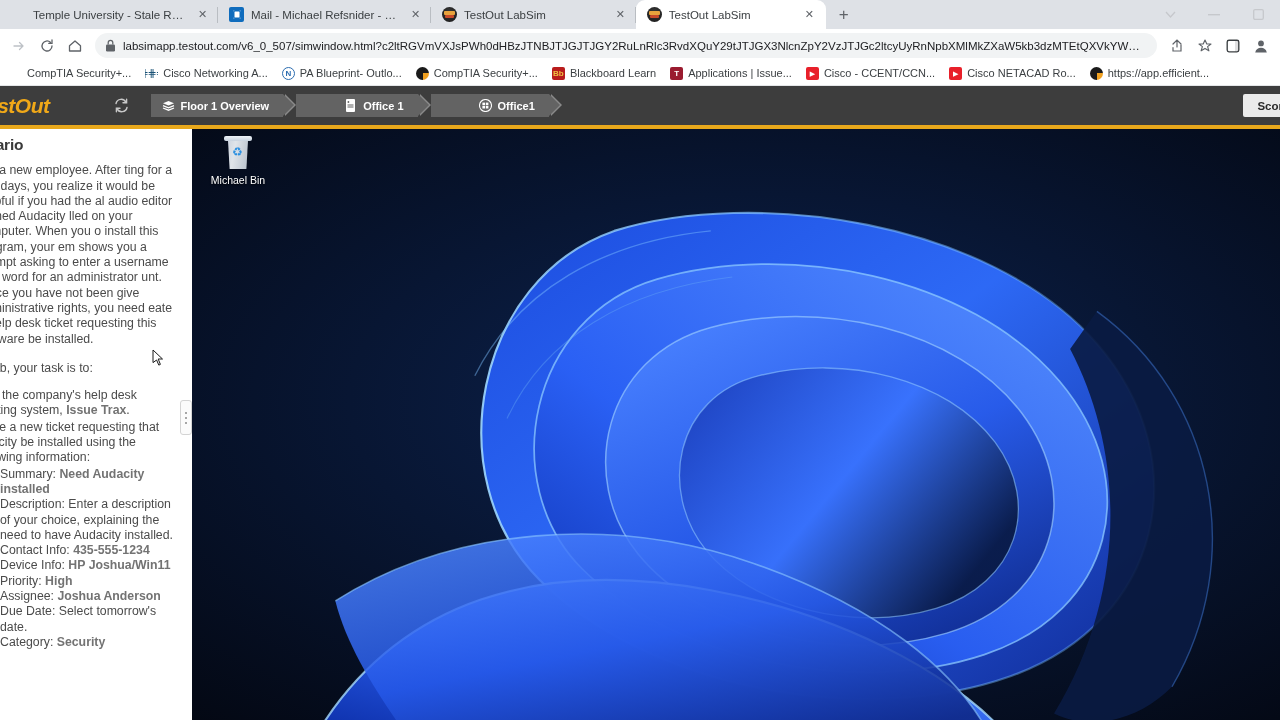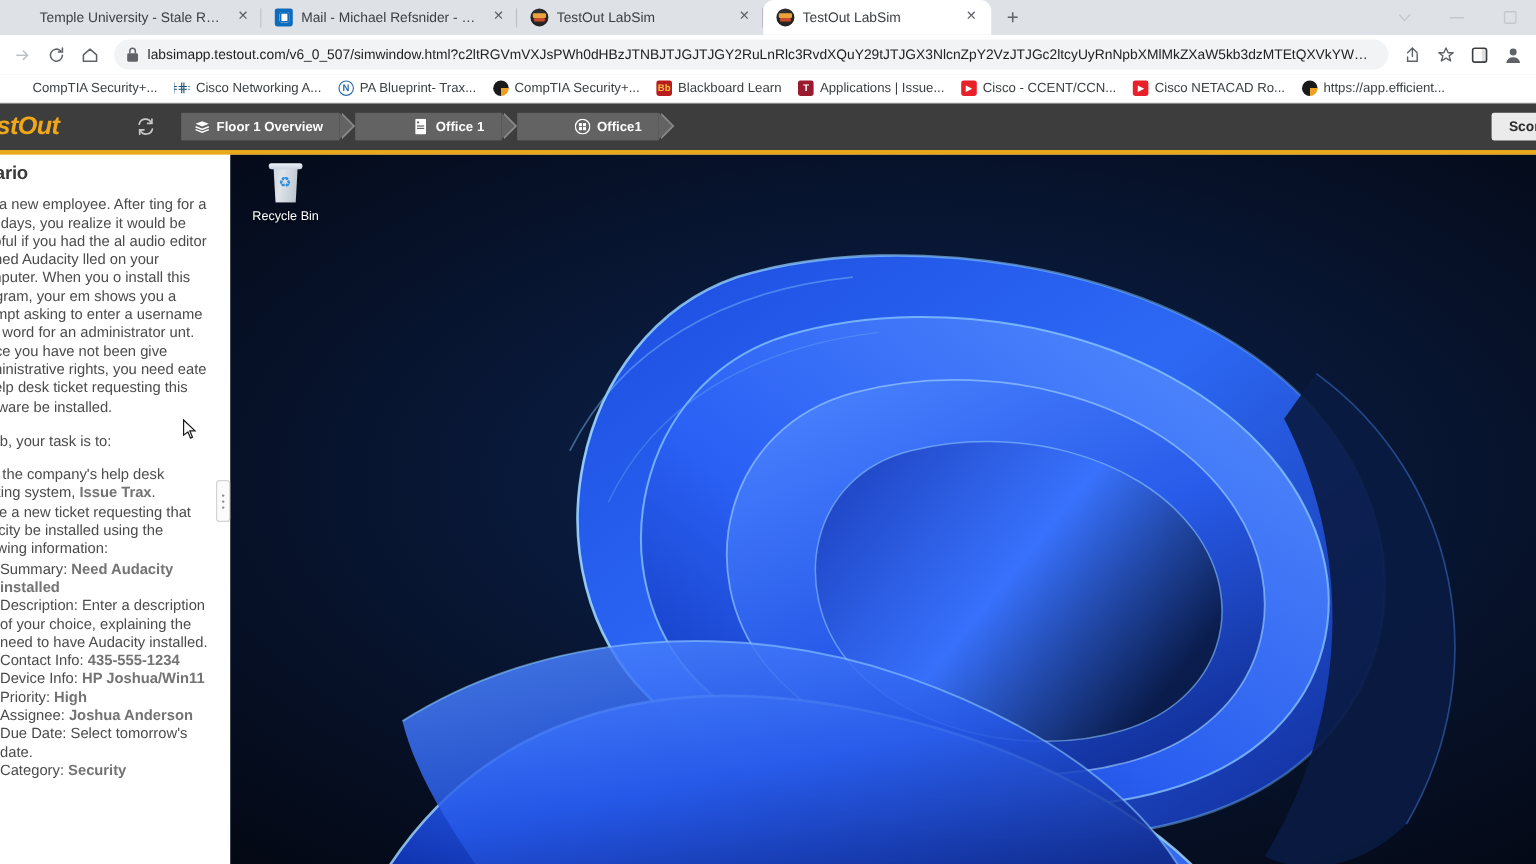--- a/index.html
+++ b/index.html
@@ -103,21 +103,21 @@
   }
 
   
   .bookmarks {
     height: 24px; background: #fff;
     display: flex; align-items: center; gap: 0px;
     padding: 0 2px; border-bottom: 1px solid #e4e6e8;
     overflow: hidden;
   }
   .bm {
-    display: flex; align-items: center; gap: 5px;
+    display: flex; align-items: flex-start; gap: 5px;
     padding: 2px 7px; font-size: 11px; color: #3c4043;
     white-space: nowrap; flex: 0 0 auto;
   }
   .bm-ico {
     width: 13px; height: 13px; flex: 0 0 auto;
     display: flex; align-items: center; justify-content: center;
     font-size: 9px; border-radius: 2px; overflow: hidden;
     position: relative;
   }
   .ico-pie { border-radius: 50%; background: conic-gradient(#1a1a1a 0 25%, #f0a020 25% 50%, #1a1a1a 50% 100%); }
@@ -382,21 +382,21 @@
     <div class="bm">
       <span class="bm-ico"></span>
       <span>CompTIA Security+...</span>
     </div>
     <div class="bm">
       <span class="bm-ico ico-cisco">⋕⋕⋕</span>
       <span>Cisco Networking A...</span>
     </div>
     <div class="bm">
       <span class="bm-ico ico-n">N</span>
-      <span>PA Blueprint- Trax...</span>
+      <span>PA Blueprint- Outlo...</span>
     </div>
     <div class="bm">
       <span class="bm-ico ico-pie"></span>
       <span>CompTIA Security+...</span>
     </div>
     <div class="bm">
       <span class="bm-ico ico-bb">Bb</span>
       <span>Blackboard Learn</span>
     </div>
     <div class="bm">
@@ -567,19 +567,19 @@
           <path d="M300 230 C340 150 420 105 520 95" fill="none" stroke="#7fc2ff" stroke-width="1.3" opacity=".45"></path>
           <path d="M330 270 C365 195 440 150 540 138" fill="none" stroke="#6fb4f5" stroke-width="1.1" opacity=".35"></path>
         </svg>
 
         <div class="desktop-icon">
           <div class="rbin">
             <div class="rbin-body"></div>
             <div class="rbin-lid"></div>
             <div class="rbin-rec">♻</div>
           </div>
-          <div class="di-label">Recycle Bin</div>
+          <div class="di-label">Michael Bin</div>
         </div>
       </div>
     </div>
 
   </div>
 </div>
 
 </body></html>

